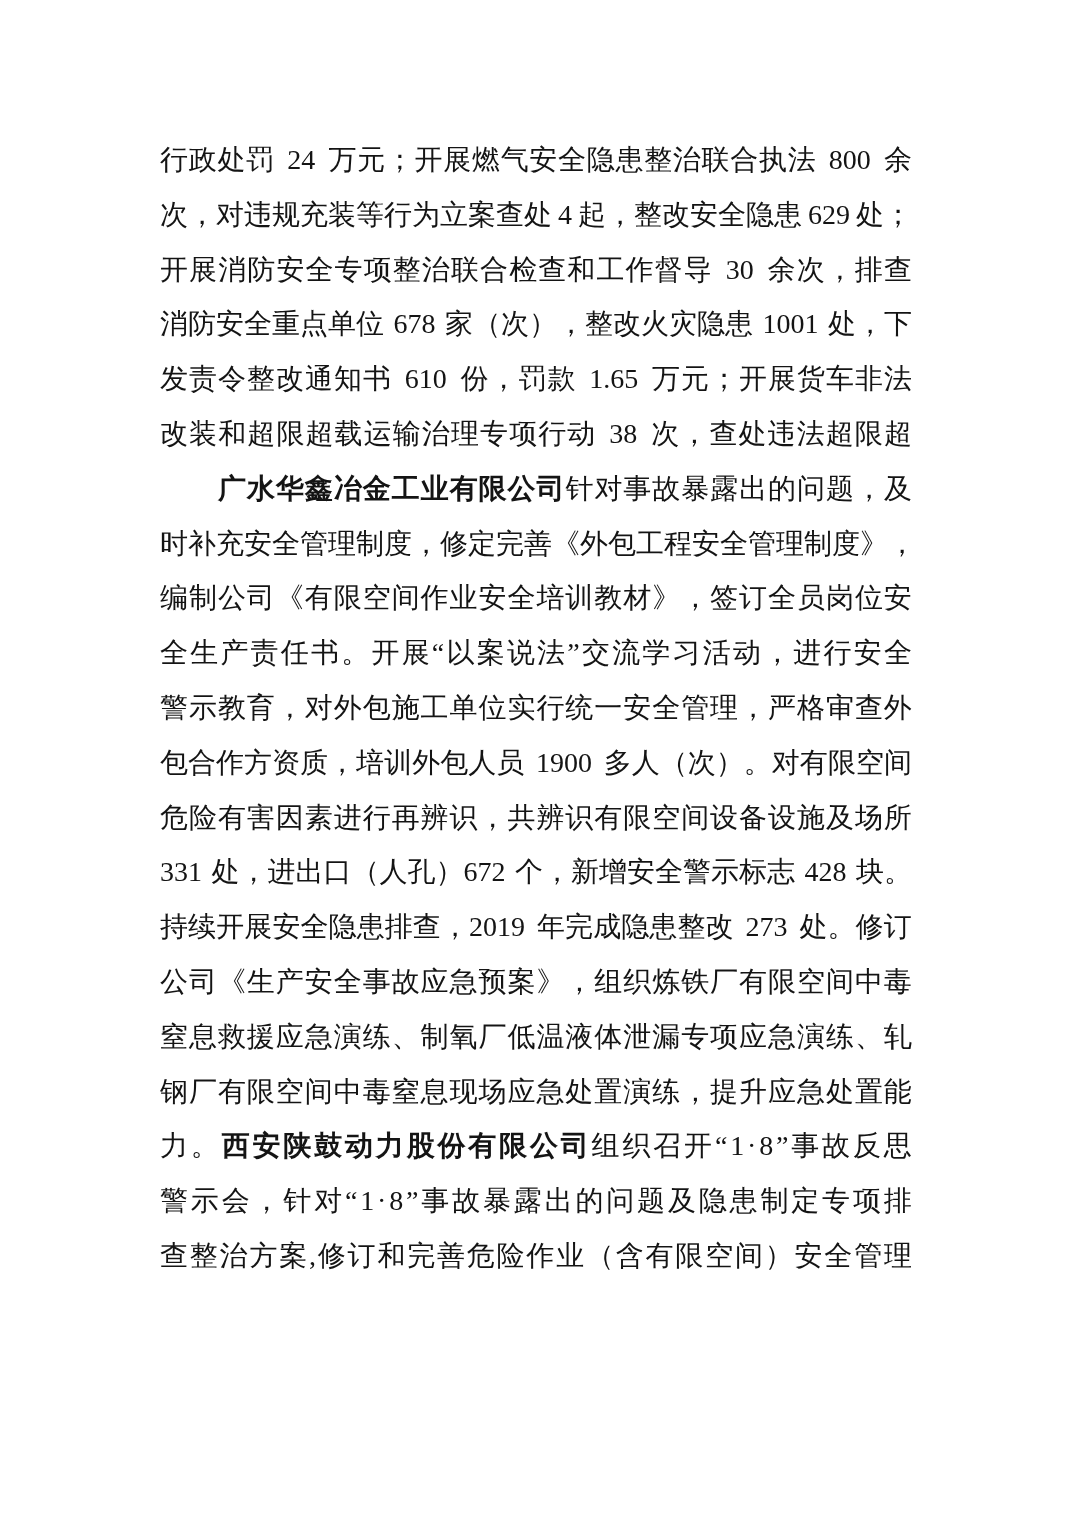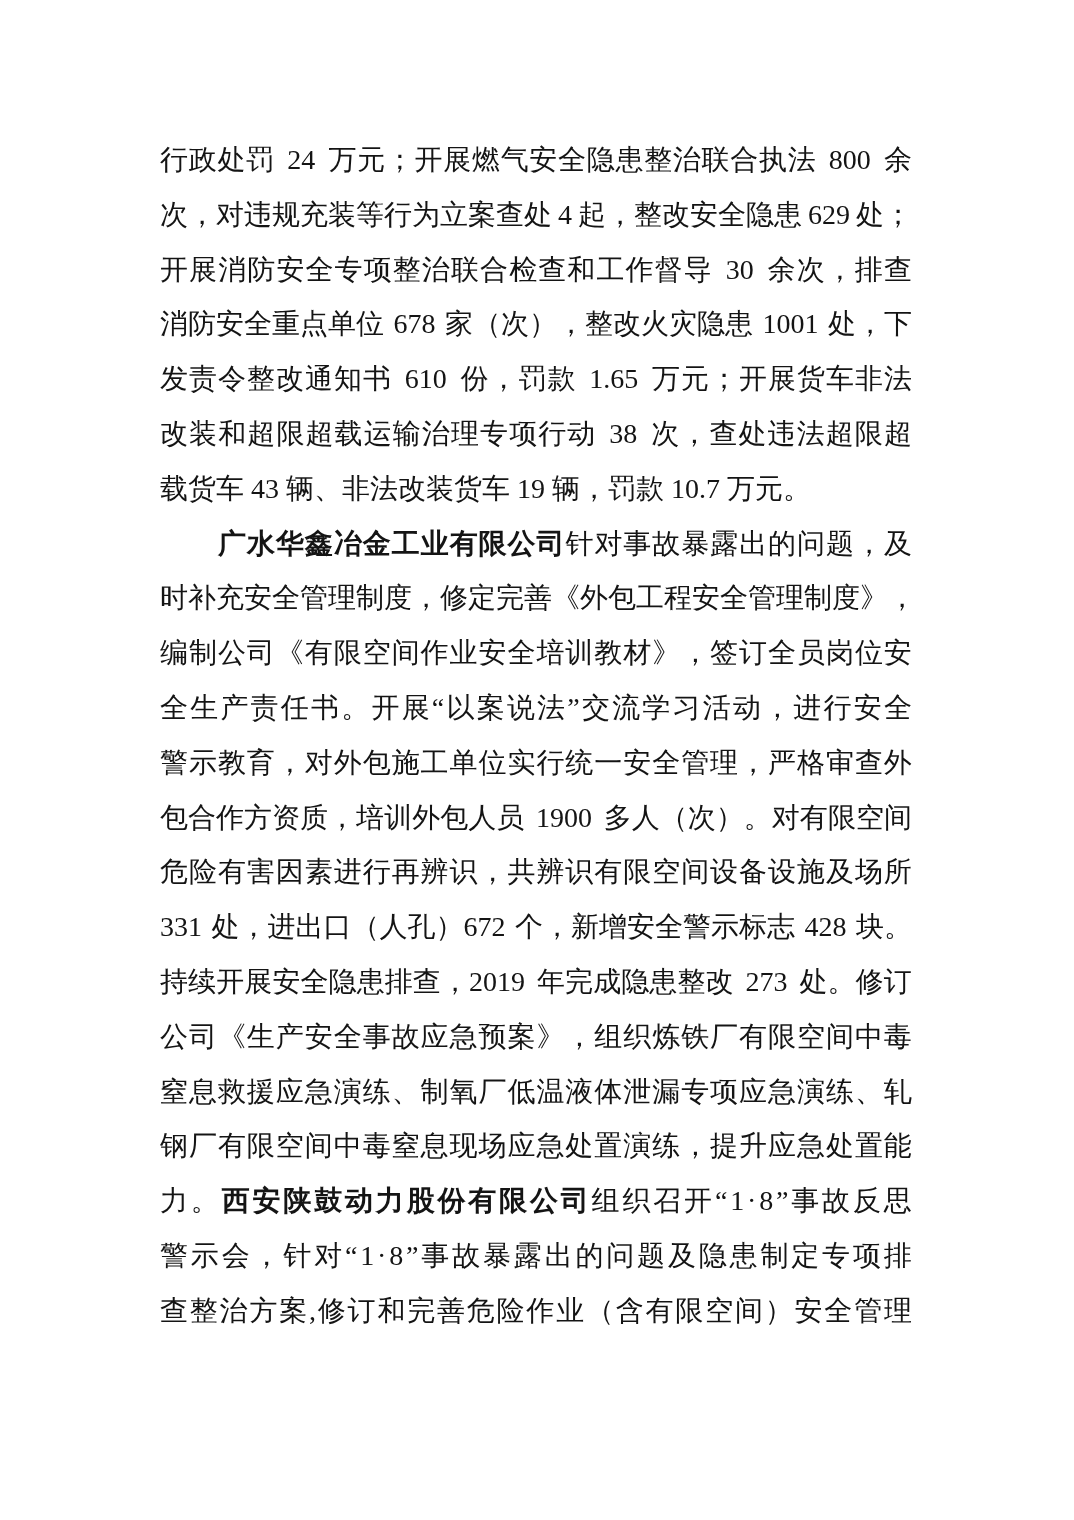--- a/index.html
+++ b/index.html
@@ -229,21 +229,20 @@
         <span class="tok">次</span>
         <span class="tok">，</span>
         <span class="tok">查</span>
         <span class="tok">处</span>
         <span class="tok">违</span>
         <span class="tok">法</span>
         <span class="tok">超</span>
         <span class="tok">限</span>
         <span class="tok">超</span>
       </div>
-      <div class="line plain"><span class="run">载货车 43 辆、非法改装货车 19 辆，罚款 10.7 万元。</span></div>
       <div class="line justify indent">
         <span class="tok b">广</span>
         <span class="tok b">水</span>
         <span class="tok b">华</span>
         <span class="tok b">鑫</span>
         <span class="tok b">冶</span>
         <span class="tok b">金</span>
         <span class="tok b">工</span>
         <span class="tok b">业</span>
         <span class="tok b">有</span>

